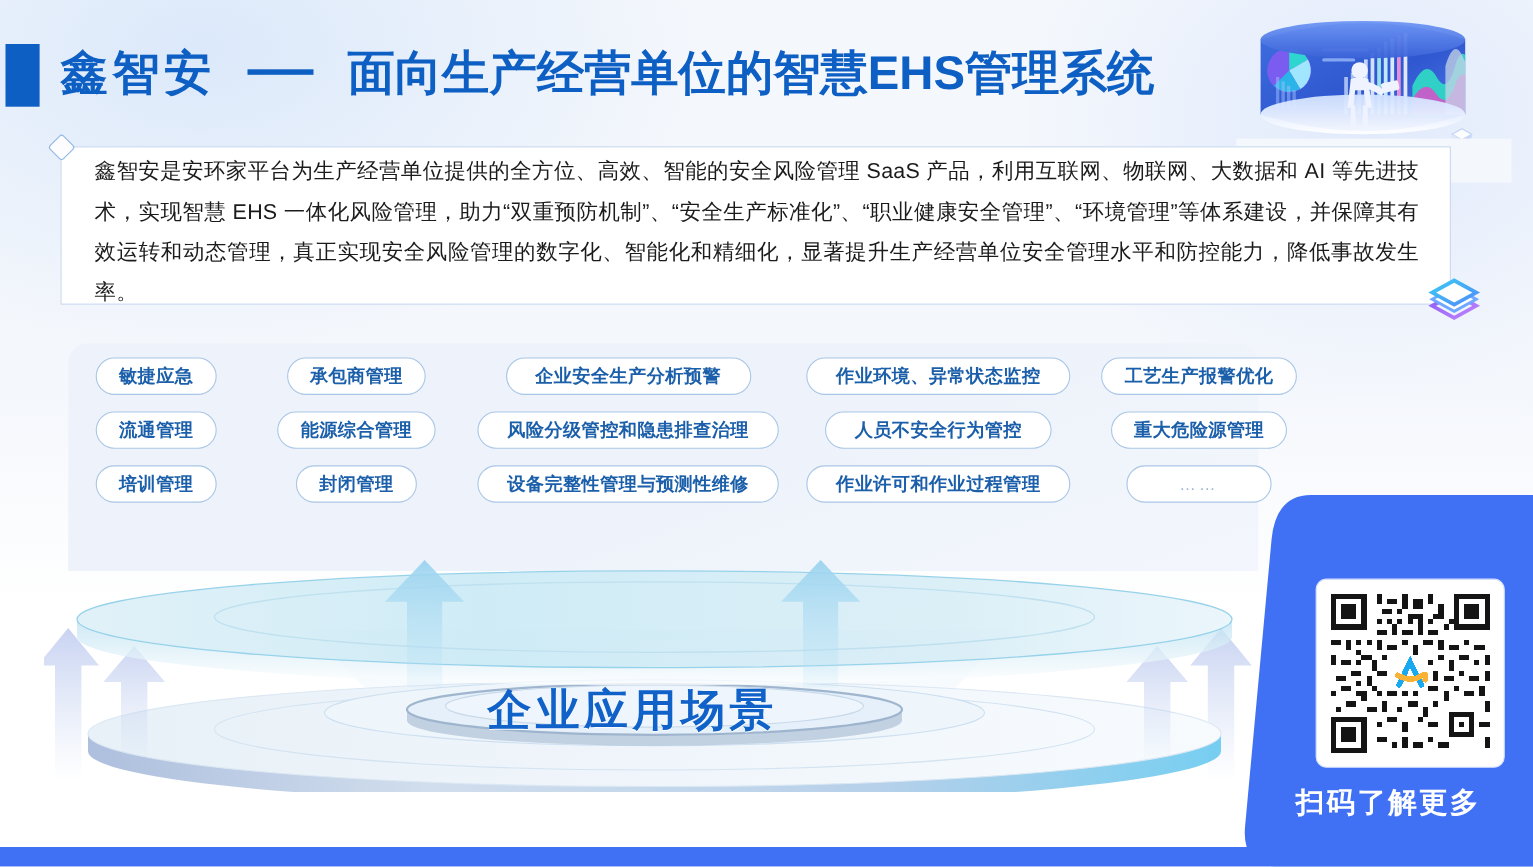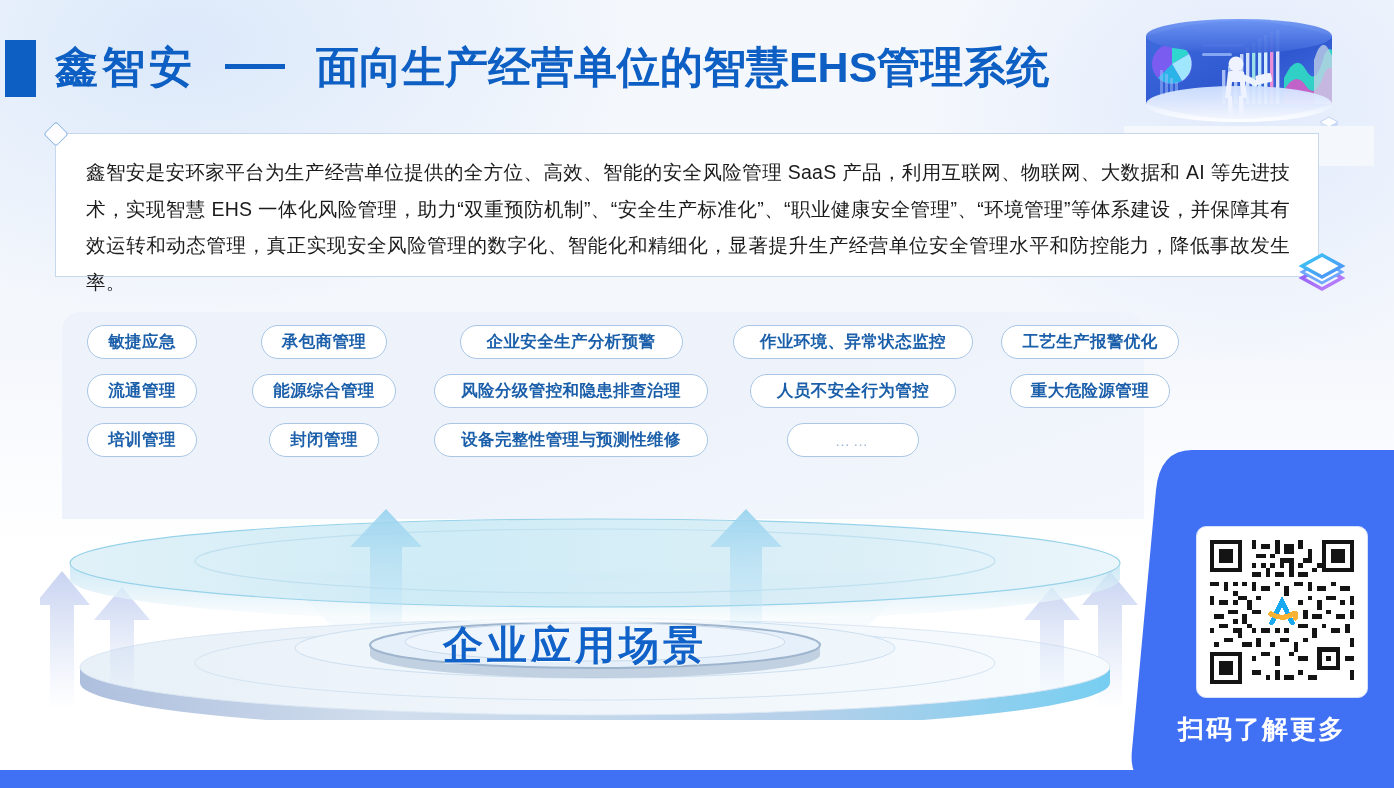--- a/index.html
+++ b/index.html
@@ -62,21 +62,21 @@
     position:absolute; left:0; top:118px; width:250px; height:40px;
     background:#f4f7fc;
   }
 
   
   .desc{
     position:absolute; left:55px; top:133px;
     width:1264px; height:144px;
     background:#ffffff;
     border:1px solid #c7d7ee;
-    padding:20px 28px 0 30px;
+    padding:4px 28px 0 30px;
   }
   .desc p{
     font-size:19.5px;
     line-height:36.5px;
     color:#1b1b1b;
     text-align:justify;
     letter-spacing:.2px;
     font-family:"Liberation Sans","DejaVu Sans",sans-serif;
   }
   .handle-tl{
@@ -299,20 +299,21 @@
       <div class="chip c-wide">作业环境、异常状态监控</div>
       <div class="chip">工艺生产报警优化</div>
       <div class="chip">流通管理</div>
       <div class="chip">能源综合管理</div>
       <div class="chip c-wide">风险分级管控和隐患排查治理</div>
       <div class="chip c-wide">人员不安全行为管控</div>
       <div class="chip">重大危险源管理</div>
       <div class="chip">培训管理</div>
       <div class="chip">封闭管理</div>
       <div class="chip c-wide">设备完整性管理与预测性维修</div>
+      <div class="chip c-wide">作业许可和作业过程管理</div>
       <div class="chip c-dots">……</div>
     </div>
 
   <div class="stage">
     <svg width="1110" height="215" viewBox="0 0 1110 215">
       <defs>
         <linearGradient id="discTop" x1="0" y1="0" x2="1" y2="0">
           <stop offset="0%" stop-color="#dff0f8"></stop>
           <stop offset="35%" stop-color="#ccebf6"></stop>
           <stop offset="75%" stop-color="#d9eef7"></stop>

